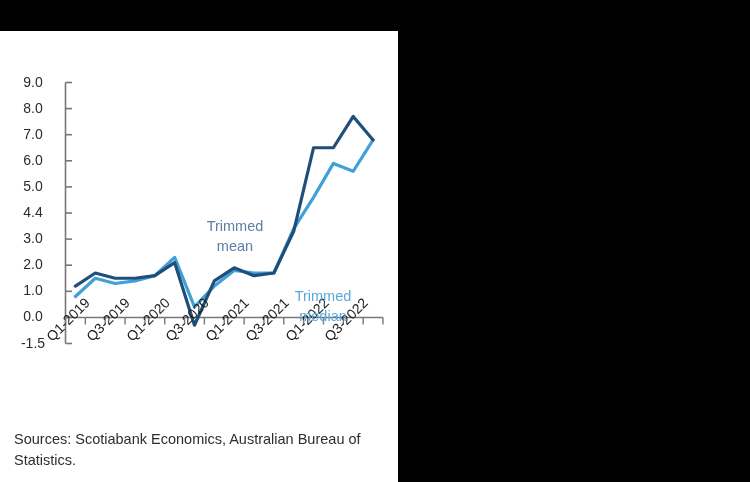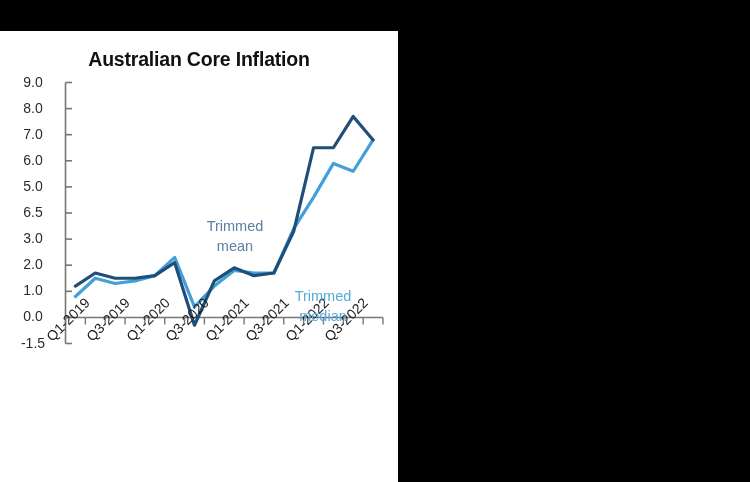--- a/index.html
+++ b/index.html
@@ -101,21 +101,20 @@
     line-height: 1.45;
     font-family: "Liberation Sans", sans-serif;
   }
 </style>
 </head>
 <body>
 
 <div id="root">
   <div id="panel">
 
-    <div id="chart-title">Australian Core Inflation</div>
 
     <svg id="plot-svg" width="398" height="451">
       <g id="axis-group">
         <line id="y-axis-line" x1="65.5" y1="51.5" x2="65.5" y2="312.5" stroke="#777777" stroke-width="1.6"></line>
         <line id="y-axis-cap-top" x1="65.5" y1="51.5" x2="72" y2="51.5" stroke="#777777" stroke-width="1.6"></line>
         <line id="y-axis-cap-bottom" x1="65.5" y1="312.5" x2="72" y2="312.5" stroke="#777777" stroke-width="1.6"></line>
         <line id="x-axis-line" x1="65.5" y1="286.5" x2="383" y2="286.5" stroke="#777777" stroke-width="1.6"></line>
       </g>
       <g id="ytick-group">
           <line x1="65.5" y1="77.6" x2="72" y2="77.6" stroke="#777777" stroke-width="1.6"></line>
@@ -152,21 +151,21 @@
           <polyline points="75.42,255.08 95.27,242.03 115.11,247.25 134.95,247.25 154.80,244.64 174.64,231.59 194.48,294.23 214.33,249.86 234.17,236.81 254.02,244.64 273.86,242.03 293.70,200.27 313.55,116.75 333.39,116.75 353.23,85.43 373.08,108.92" fill="none" stroke="#1f4e79" stroke-width="3.2" stroke-linejoin="round" stroke-linecap="round"></polyline>
         </g>
     </svg>
 
     <div id="ylabels">
         <div class="ytick-label" style="left: 8px; width: 50px; top: 42.5px;">9.0</div>
         <div class="ytick-label" style="left: 8px; width: 50px; top: 68.6px;">8.0</div>
         <div class="ytick-label" style="left: 8px; width: 50px; top: 94.7px;">7.0</div>
         <div class="ytick-label" style="left: 8px; width: 50px; top: 120.8px;">6.0</div>
         <div class="ytick-label" style="left: 8px; width: 50px; top: 146.9px;">5.0</div>
-        <div class="ytick-label" style="left: 8px; width: 50px; top: 173px;">6.5</div>
+        <div class="ytick-label" style="left: 8px; width: 50px; top: 173px;">4.4</div>
         <div class="ytick-label" style="left: 8px; width: 50px; top: 199.1px;">3.0</div>
         <div class="ytick-label" style="left: 8px; width: 50px; top: 225.2px;">2.0</div>
         <div class="ytick-label" style="left: 8px; width: 50px; top: 251.3px;">1.0</div>
         <div class="ytick-label" style="left: 8px; width: 50px; top: 277.4px;">0.0</div>
         <div class="ytick-label" style="left: 8px; width: 50px; top: 303.5px;">-1.5</div>
       </div>
     <div id="xlabels">
         <div class="xtick-label" style="left: 43.4219px; top: 302px;">Q1-2019</div>
         <div class="xtick-label" style="left: 83.1094px; top: 302px;">Q3-2019</div>
         <div class="xtick-label" style="left: 122.797px; top: 302px;">Q1-2020</div>
@@ -180,14 +179,15 @@
     <div class="series-label" id="label-trimmed">
       <div>Trimmed</div>
       <div>mean</div>
     </div>
 
     <div class="series-label" id="label-weighted">
       <div>Trimmed</div>
       <div>median</div>
     </div>
 
+    <div id="sources">Sources: Scotiabank Economics, Australian Bureau of Statistics.</div>
   </div>
 </div>
 
 </body></html>

